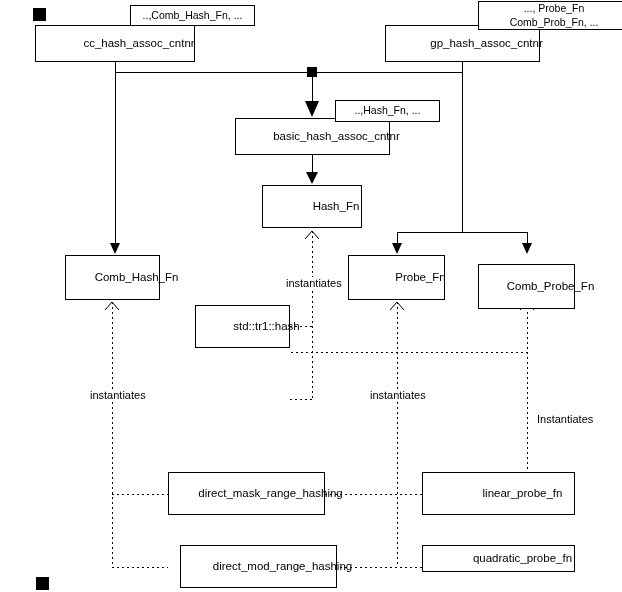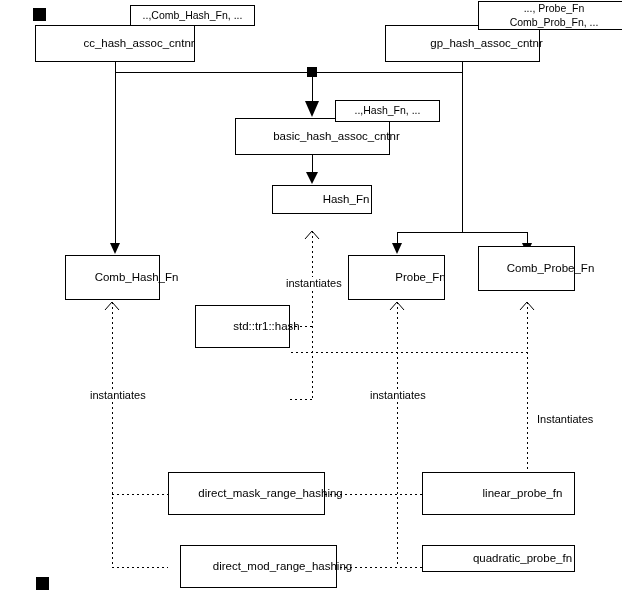--- a/index.html
+++ b/index.html
@@ -91,24 +91,24 @@
 
     <g fill="#000">
       <rect x="33" y="8" width="13" height="13"></rect>
       <rect x="36" y="577" width="13" height="13"></rect>
     </g>
   </svg>
 
   <div class="node" style="left:35px;top:25px;width:160px;height:37px">cc_hash_assoc_cntnr</div>
   <div class="node" style="left:385px;top:25px;width:155px;height:37px">gp_hash_assoc_cntnr</div>
   <div class="node" style="left:235px;top:118px;width:155px;height:37px">basic_hash_assoc_cntnr</div>
-  <div class="node" style="left:272px;top:185px;width:100px;height:29px">Hash_Fn</div>
+  <div class="node" style="left:262px;top:185px;width:100px;height:43px">Hash_Fn</div>
   <div class="node" style="left:348px;top:255px;width:97px;height:45px">Probe_Fn</div>
   <div class="node" style="left:65px;top:255px;width:95px;height:45px">Comb_Hash_Fn</div>
-  <div class="node" style="left:478px;top:246px;width:97px;height:45px">Comb_Probe_Fn</div>
+  <div class="node" style="left:478px;top:264px;width:97px;height:45px">Comb_Probe_Fn</div>
   <div class="node" style="left:195px;top:305px;width:95px;height:43px">std::tr1::hash</div>
   <div class="node" style="left:168px;top:472px;width:157px;height:43px">direct_mask_range_hashing</div>
   <div class="node" style="left:180px;top:545px;width:157px;height:43px">direct_mod_range_hashing</div>
   <div class="node" style="left:422px;top:472px;width:153px;height:43px">linear_probe_fn</div>
   <div class="node" style="left:422px;top:545px;width:153px;height:27px">quadratic_probe_fn</div>
 
   <div class="note" style="left:130px;top:5px;width:125px;height:21px">..,Comb_Hash_Fn, ...</div>
   <div class="note" style="left:478px;top:1px;width:152px;height:29px">
     <span>..., Probe_Fn</span>
     <span>Comb_Prob_Fn, ...</span>

